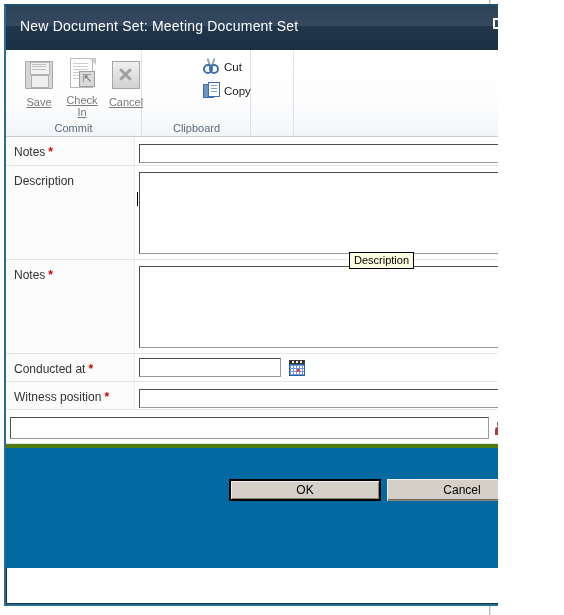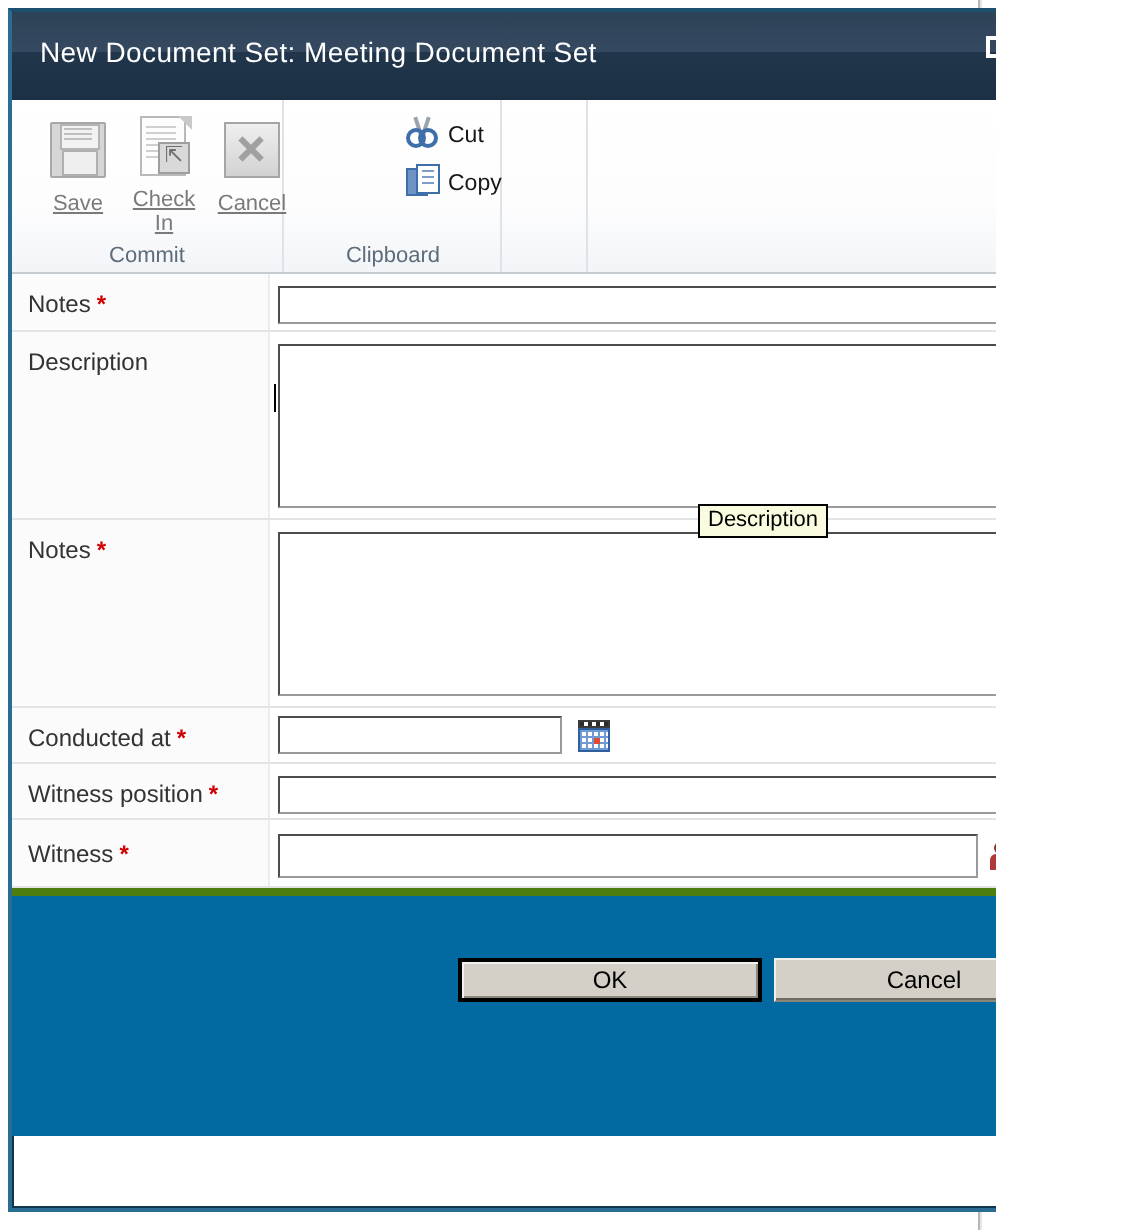--- a/index.html
+++ b/index.html
@@ -587,23 +587,20 @@
       <div class="row" style="height:28px;">
         <div class="lbl-cell">
           <span>Witness position</span><span class="req">*</span>
         </div>
         <div class="fld-cell">
           <input class="txt" type="text" value="" placeholder="" style="">
         </div>
       </div>
 
       <div class="row" style="height:34px;">
-        <div class="lbl-cell" style="padding-top:10px;">
-          <span>Witness</span><span class="req">*</span>
-        </div>
         <div class="fld-cell" style="display:flex; align-items:center; padding-top:8px;">
           <input class="txt" style="height: 22px;" type="text" value="" placeholder="">
           <span class="pp">
             <span class="ic-checknames">
               <span class="head"></span>
                 <span class="body"></span>
                 <span class="chk"></span>
             </span>
             <span class="ic-addressbook">
               <span class="bk"></span>

